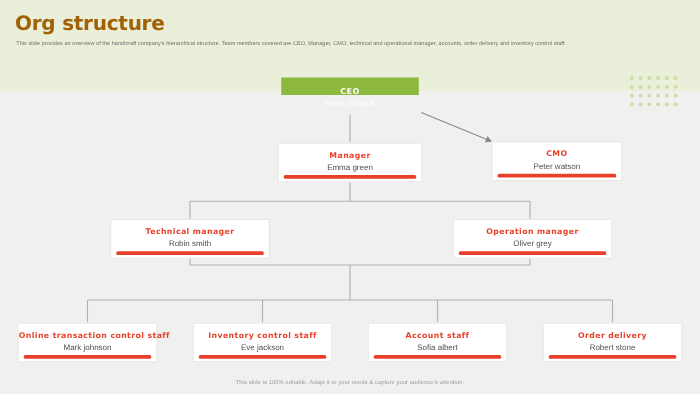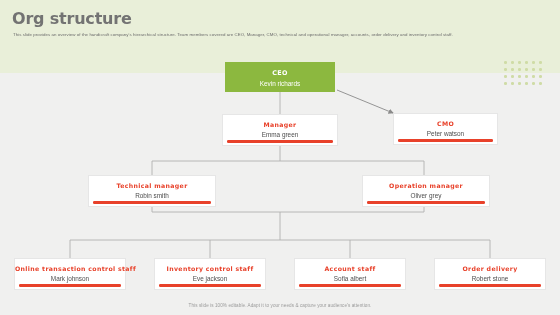--- a/index.html
+++ b/index.html
@@ -29,21 +29,21 @@
     width: 560px;
     height: 73px;
     background: #e9efd9;
   }
   .page-title {
     position: absolute;
     left: 12px;
     top: 9px;
     font-size: 16px;
     font-weight: bold;
-    color: #737373;
+    color: #a16207;
     letter-spacing: -0.2px;
     font-family: "DejaVu Sans", sans-serif;
   }
   .page-subtitle {
     position: absolute;
     left: 13px;
     top: 31px;
     width: 520px;
     font-size: 4.4px;
     line-height: 7px;
@@ -203,21 +203,21 @@
       <line x1="152" y1="212" x2="424" y2="212" stroke="#b0b0b0" stroke-width="0.9"></line>
       <line x1="280" y1="212" x2="280" y2="240" stroke="#b0b0b0" stroke-width="0.9"></line>
 
       <line x1="70" y1="240" x2="490" y2="240" stroke="#b0b0b0" stroke-width="0.9"></line>
       <line x1="70" y1="240" x2="70" y2="258" stroke="#b0b0b0" stroke-width="0.9"></line>
       <line x1="210" y1="240" x2="210" y2="258" stroke="#b0b0b0" stroke-width="0.9"></line>
       <line x1="350" y1="240" x2="350" y2="258" stroke="#b0b0b0" stroke-width="0.9"></line>
       <line x1="490" y1="240" x2="490" y2="258" stroke="#b0b0b0" stroke-width="0.9"></line>
     </svg>
 
-    <div class="node ceo" style="left:225px; top:62px; width:110px; height:30px;">
+    <div class="node ceo" style="left:225px; top:62px; width:110px; height:14px;">
       <div class="role">CEO</div>
       <div class="person">Kevin richards</div>
     </div>
 
     <div class="node" style="left:222px; top:114px; width:116px; height:32px;">
       <div class="role">Manager</div>
       <div class="person">Emma green</div>
       <div class="bar"></div>
     </div>
 

